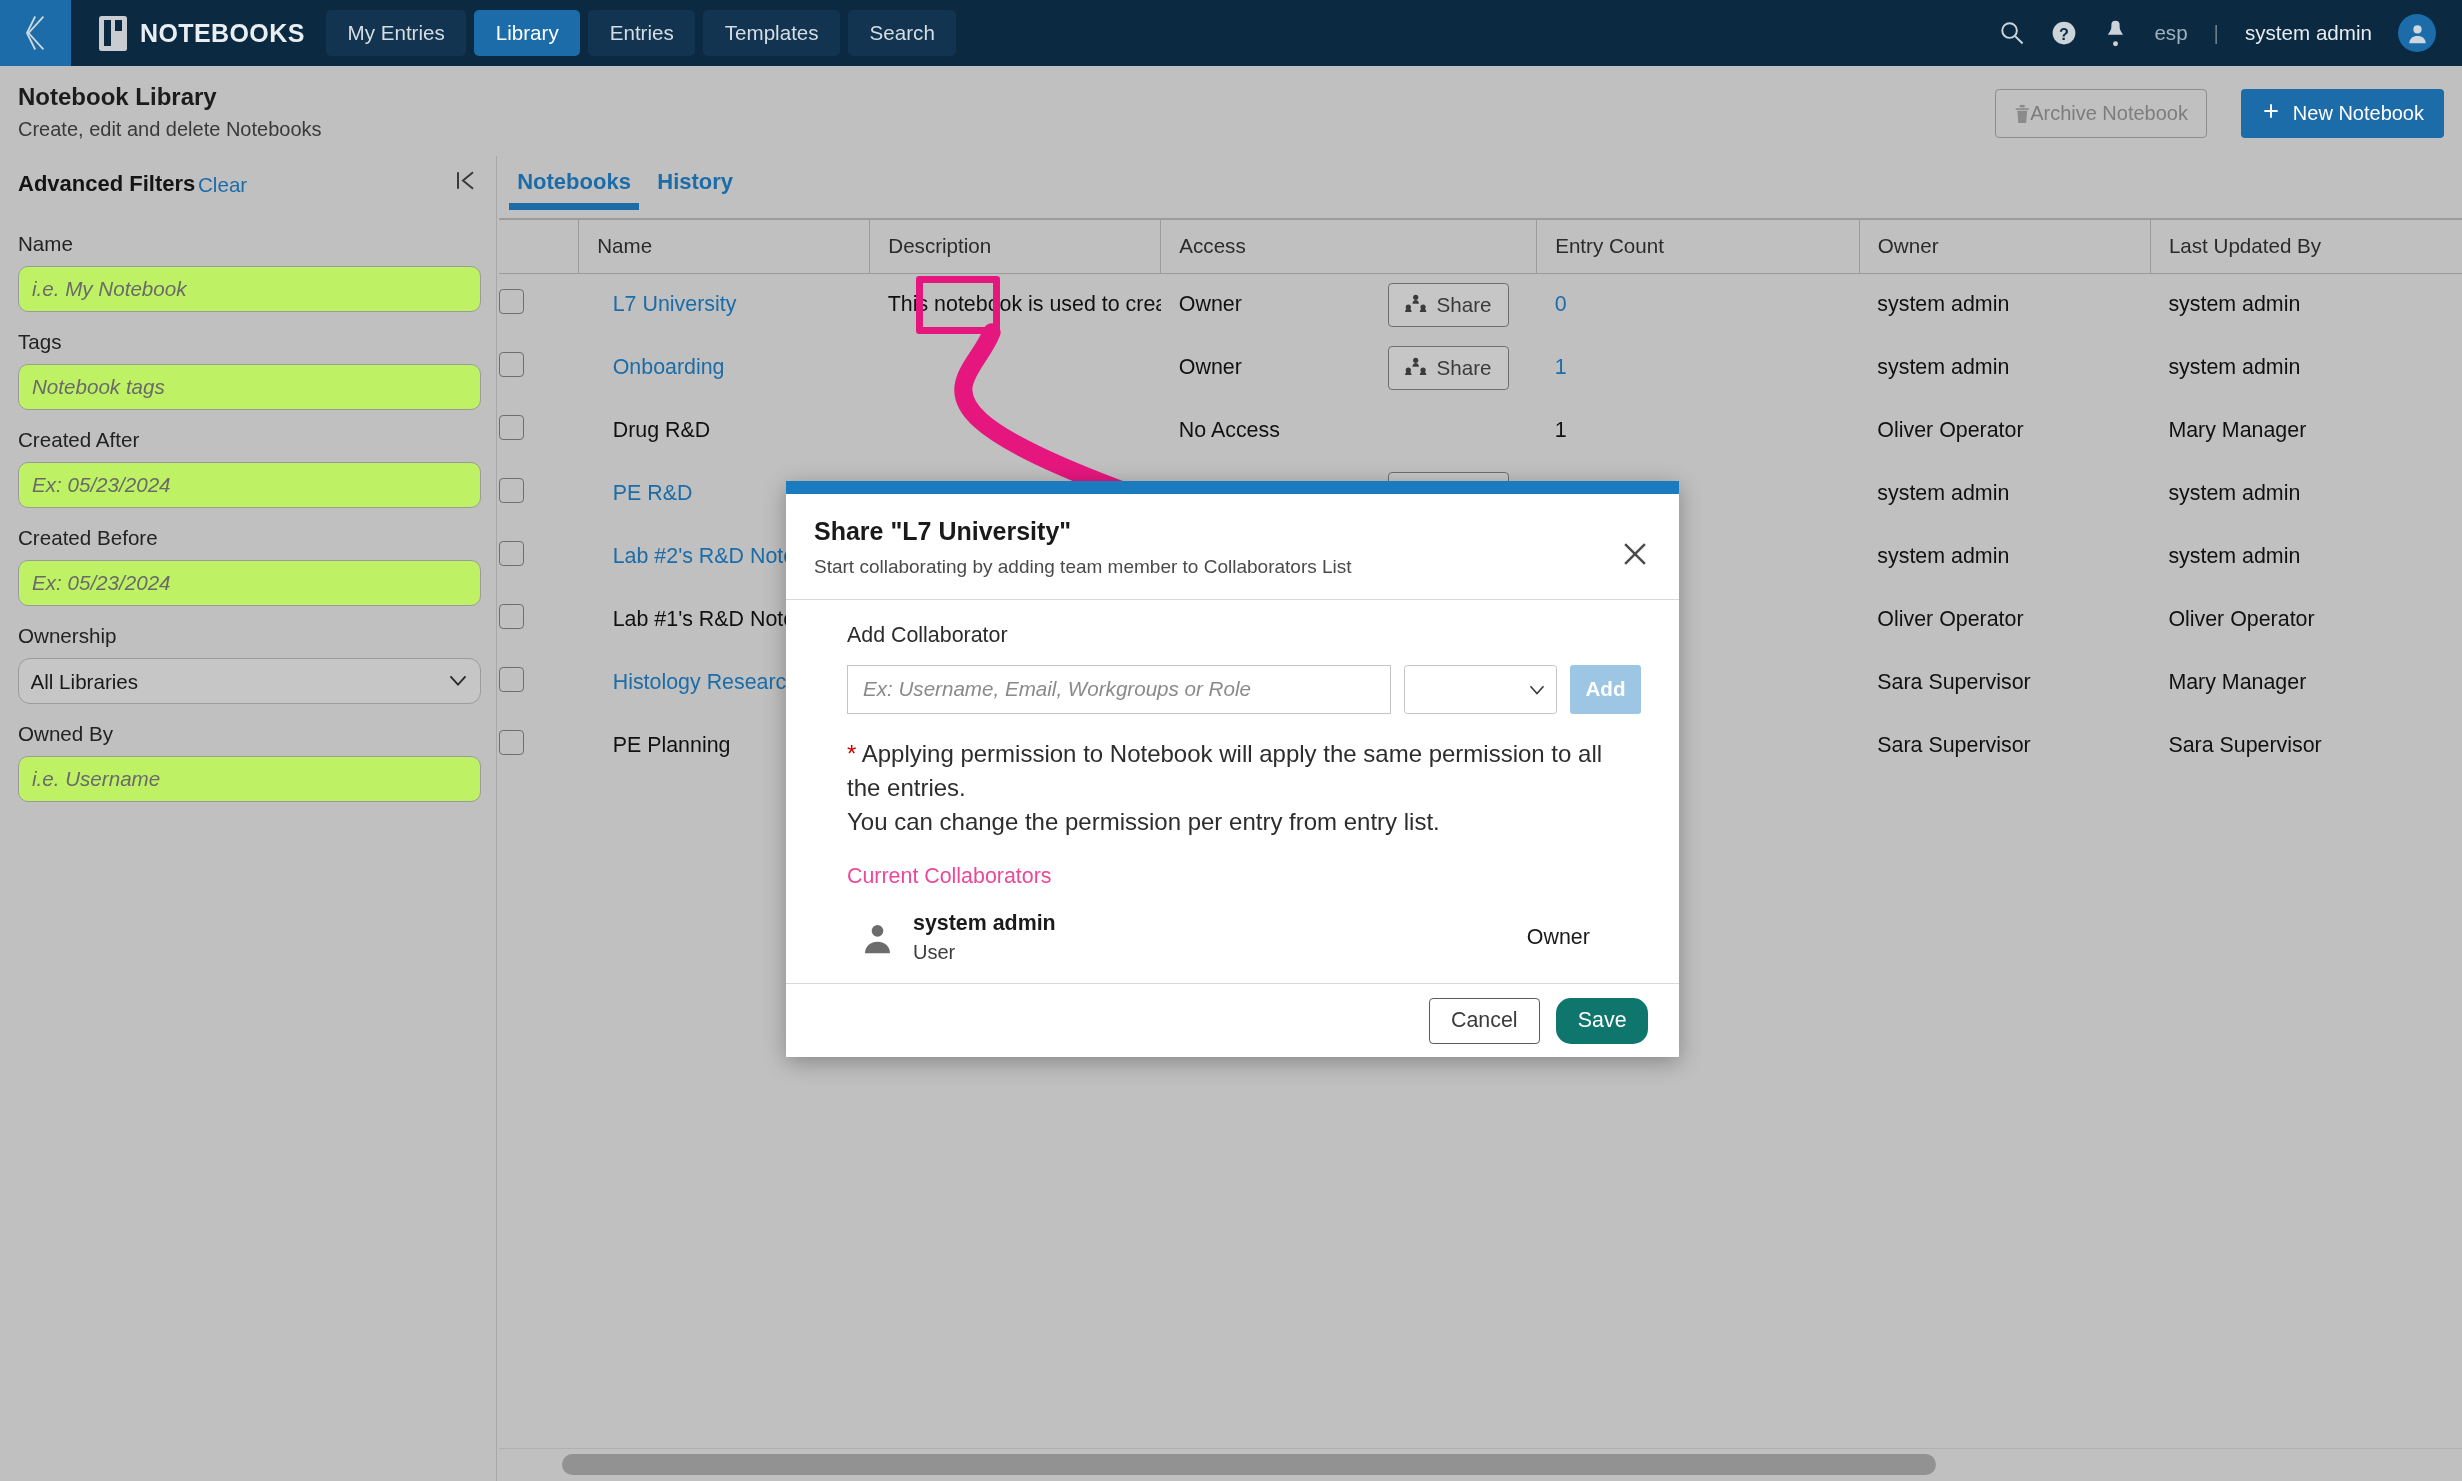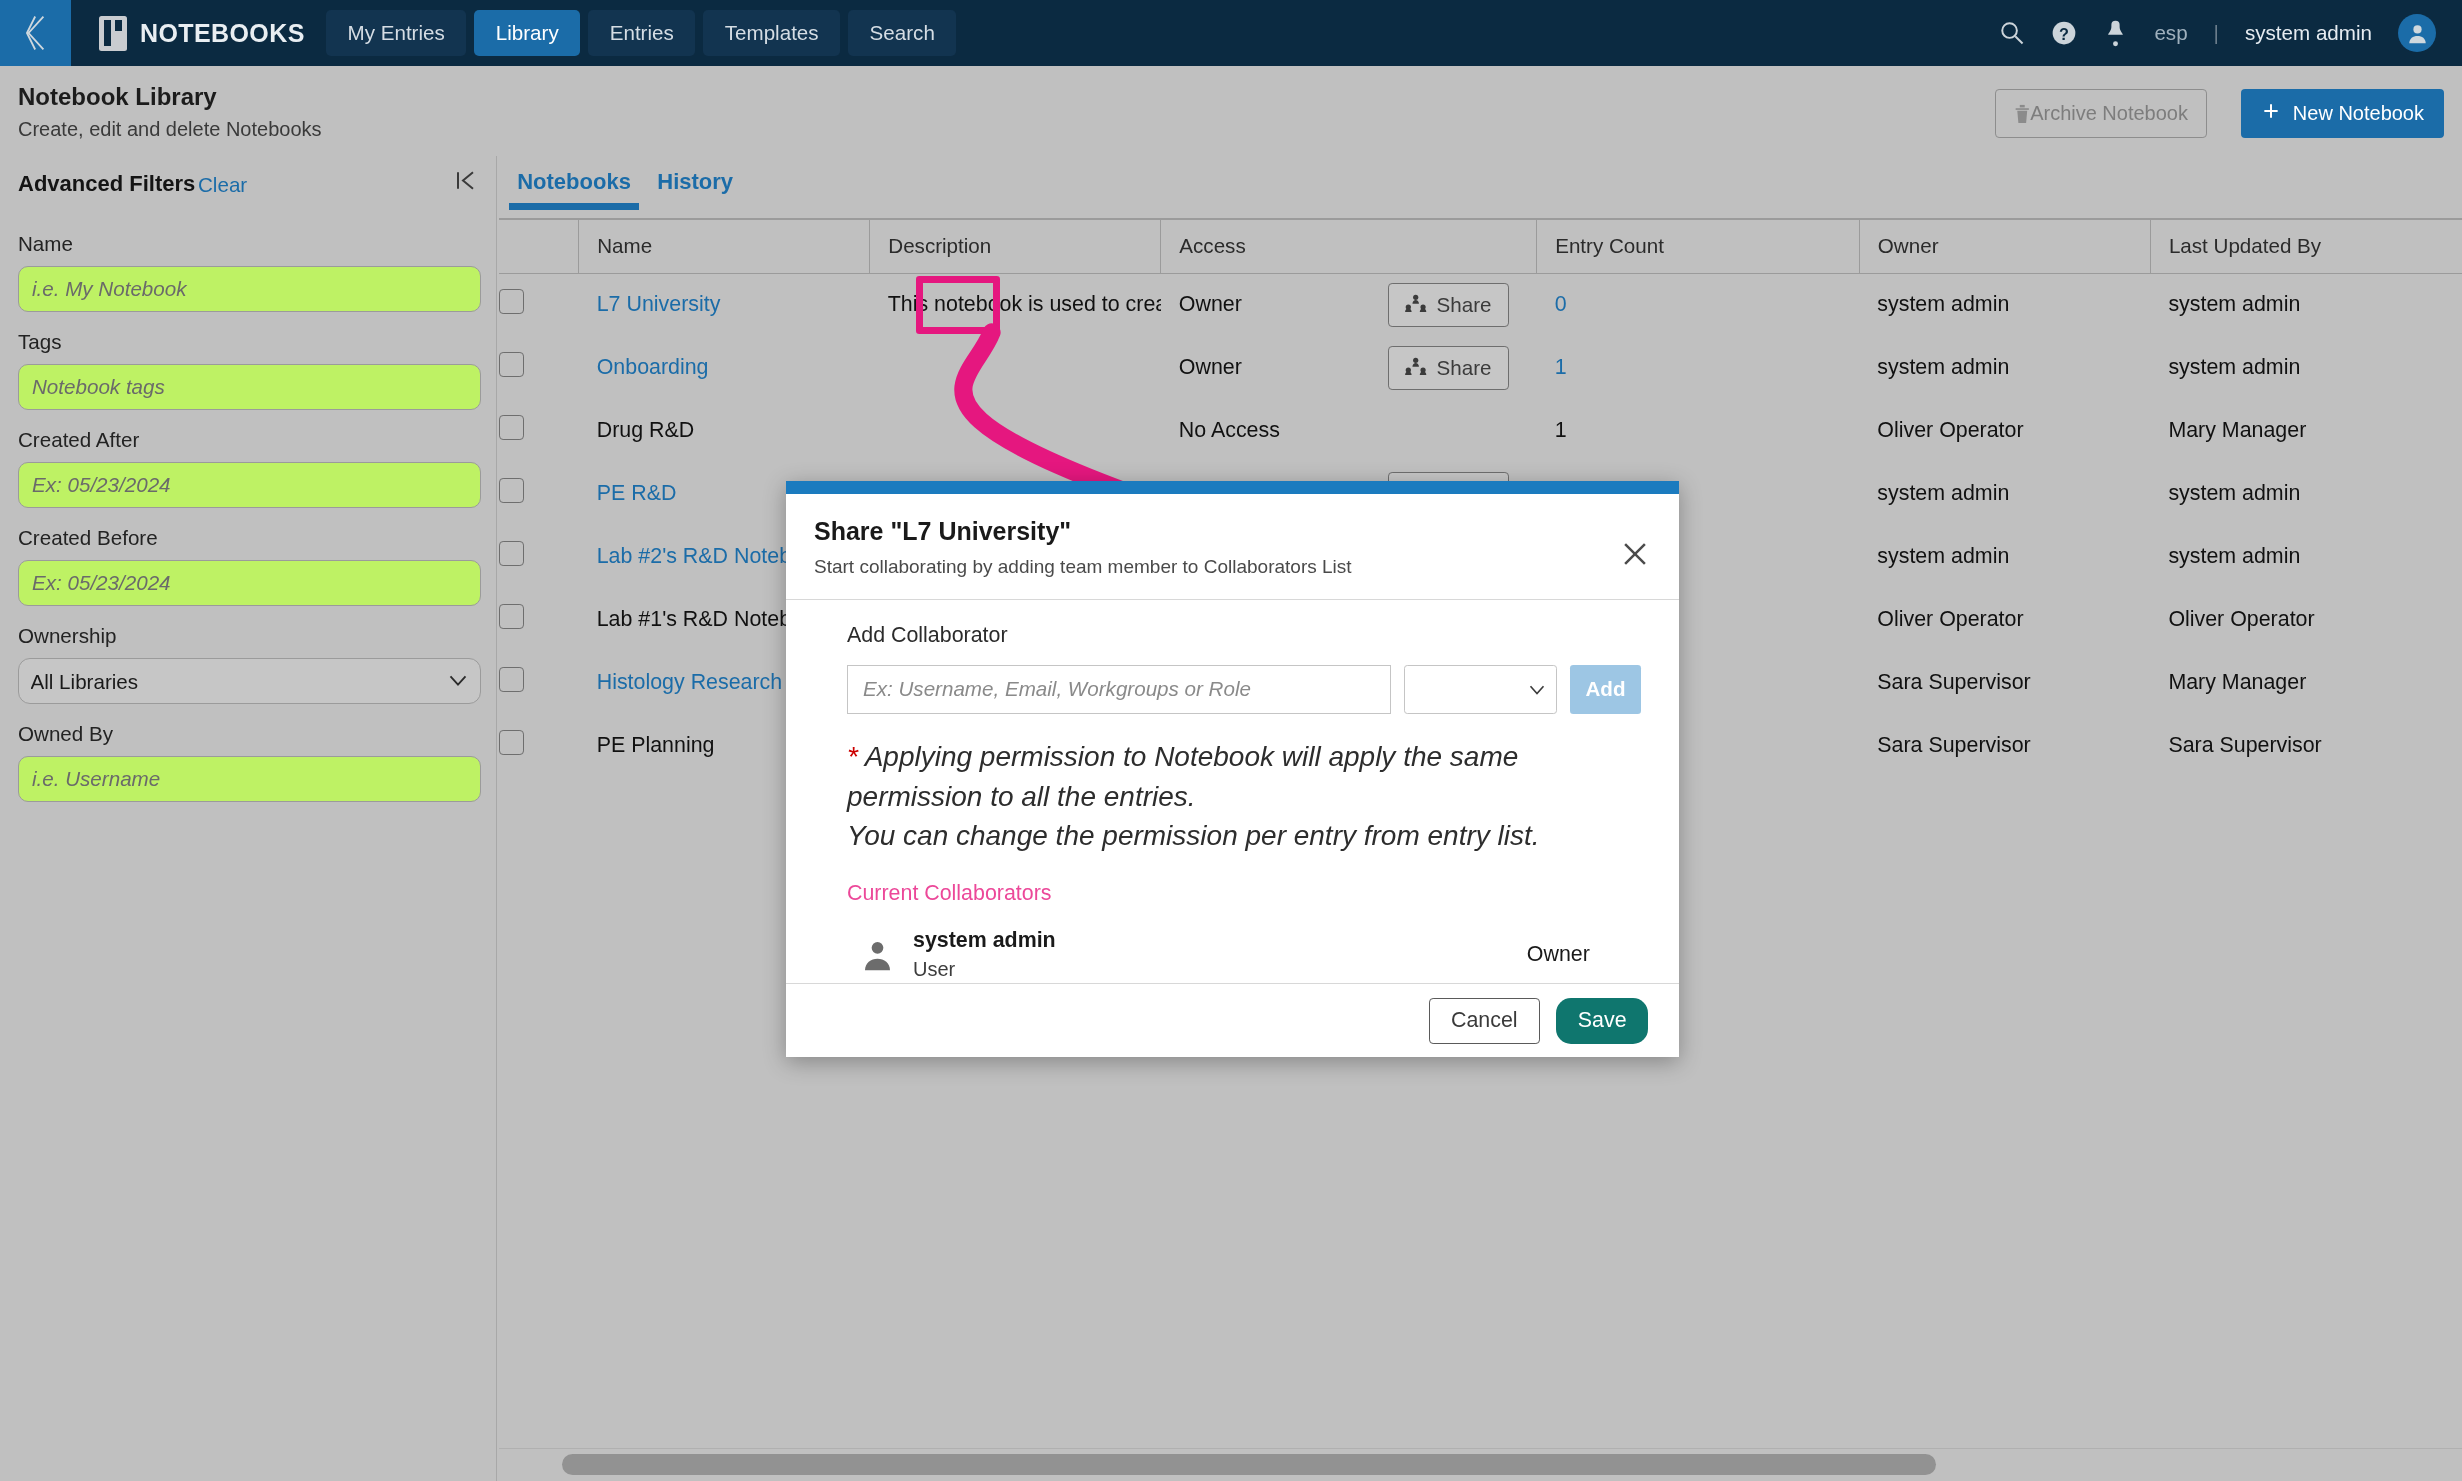--- a/index.html
+++ b/index.html
@@ -139,21 +139,21 @@
   .th-row th.sep { border-left: 0.8px solid #9b9b9b; }
   .th-row th.chk { padding-left: 0; width: 63px; border-left: none; }
   td { height: 63px; font-size: 21.4px; color: #111; padding-left: 18px; vertical-align: middle; }
   td.chk { padding-left: 0; text-align: center; }
   .cbx {
     width: 25px; height: 25px; border: 1.6px solid #6e6e6e; border-radius: 4.1px;
     background: transparent; display: inline-block; cursor: pointer;
   }
   .lnk { color: #1b6ca8; cursor: pointer; }
   .ecount-lnk { color: #1b6ca8; cursor: pointer; }
-  .ellip { white-space: nowrap; overflow: hidden; text-overflow: clip; }
+  .ellip { white-space: nowrap; overflow: hidden; text-overflow: clip; margin-left: 16px; }
   .share-btn {
     display: inline-flex; align-items: center; gap: 10px;
     height: 44px; padding: 0 16.5px; border: 1.2px solid #6e6e6e; border-radius: 4.1px;
     background: #c6c6c6; color: #3b3b3b; font-size: 20.6px; cursor: pointer;
   }
 
   
   .hl-box {
     position: absolute; left: 916px; top: 276px; width: 84px; height: 58px;
     border: 7.4px solid #e5177f; border-radius: 3.3px; pointer-events: none; z-index: 40;
@@ -186,21 +186,21 @@
     width: 153px; height: 49px; border: 0.8px solid #c5c5c5; border-radius: 3.3px;
     background: #fff; font-size: 20.6px; padding: 0 10px;
     font-family: "Liberation Sans", sans-serif;
     appearance: none; -webkit-appearance: none; cursor: pointer;
   }
   .add-caret { position: absolute; right: 11.5px; top: 18px; pointer-events: none; }
   .add-btn {
     width: 71px; height: 49px; background: #9dc6e4; border: none; border-radius: 3.3px;
     color: #ffffff; font-size: 20.6px; font-weight: bold; cursor: pointer;
   }
-  .note { margin-top: 23px; font-size: 28px; color: #2d2d2d; line-height: 1.42; font-style: italic; }
+  .note { margin-top: 23px; font-size: 24px; color: #2d2d2d; line-height: 1.42; }
   .note .star { color: #cc0000; }
   .cc-title { margin-top: 25px; font-size: 21.4px; color: #ec4899; }
   .collab-row {
     margin-top: 21.4px; display: flex; align-items: center;
     padding-left: 13px; padding-right: 8.2px;
   }
   .collab-av { width: 35px; height: 35px; margin-right: 18px; flex: none; }
   .collab-name { font-size: 21.4px; font-weight: bold; color: #1a1a1a; }
   .collab-role { font-size: 20px; color: #3d3d3d; margin-top: 5px; }
   .collab-perm { margin-left: auto; font-size: 21.4px; color: #1a1a1a; padding-right: 43px;}

